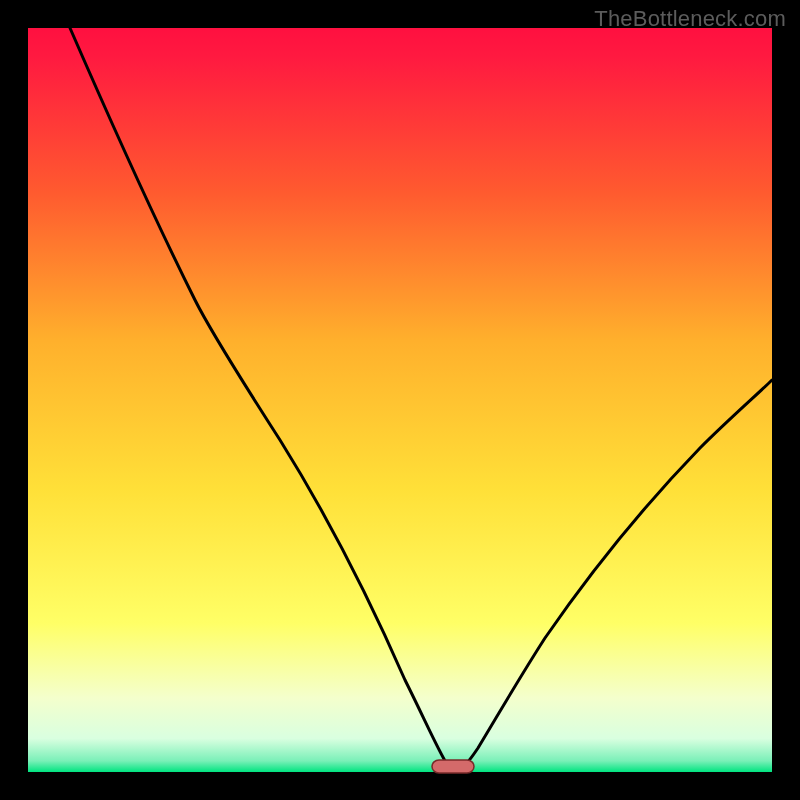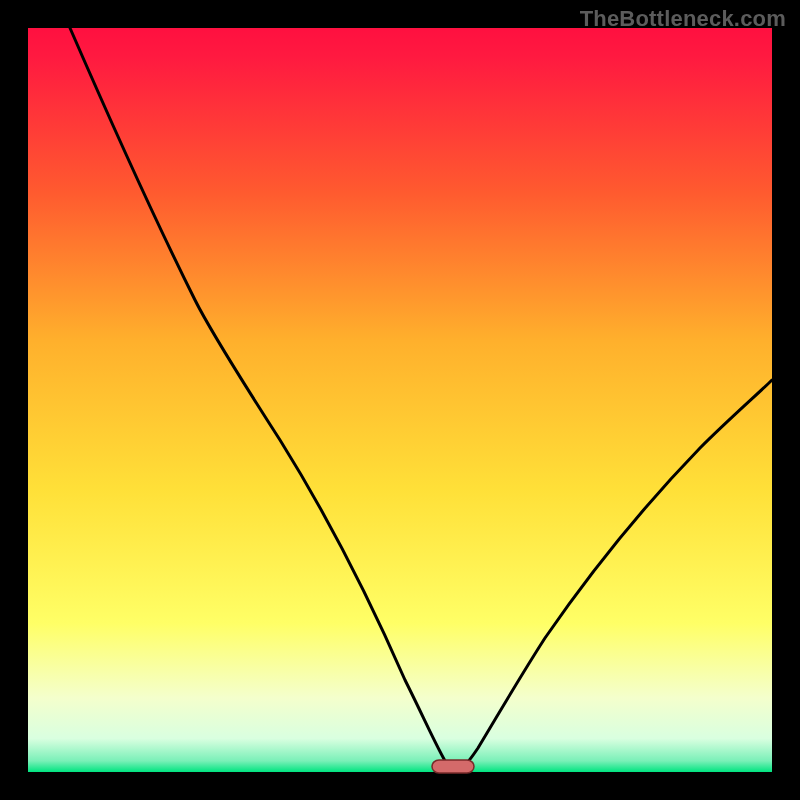--- a/index.html
+++ b/index.html
@@ -18,21 +18,21 @@
   }
   svg {
     display: block;
   }
   .watermark {
     position: absolute;
     top: 6px;
     right: 14px;
     color: #5c5c5c;
     font-size: 22px;
-    font-weight: 700;
+    font-weight: 400;
     letter-spacing: 0.2px;
     pointer-events: none;
   }
 </style>
 </head>
 <body>
 
 <div class="canvas-wrap">
 
   <svg width="800" height="800" viewBox="0 0 800 800">

